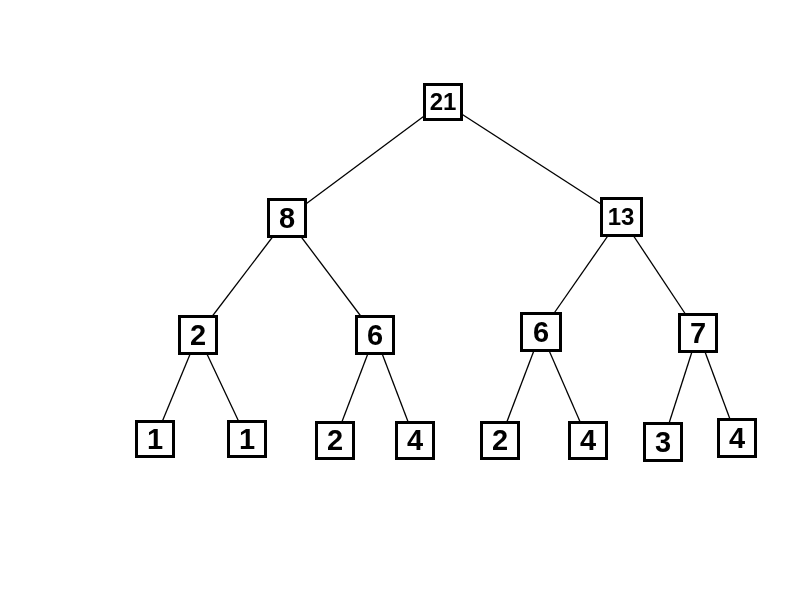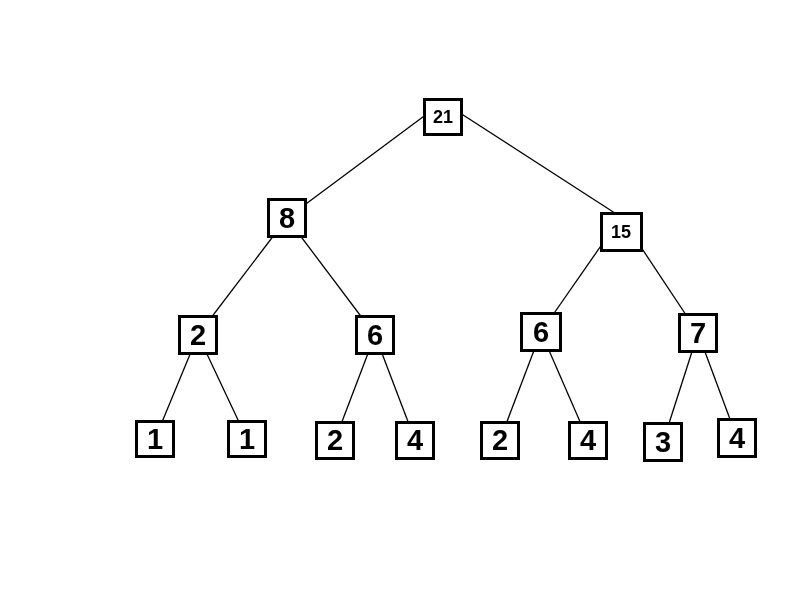--- a/index.html
+++ b/index.html
@@ -29,23 +29,22 @@
     color: #000000;
     display: flex;
     align-items: center;
     justify-content: center;
     font-weight: bold;
     font-size: 29px;
     line-height: 1;
     user-select: none;
   }
   .node.two-digit {
-    font-size: 18px;
+    font-size: 24px;
     letter-spacing: 0px;
-    margin-top: 15px;
   }
 </style>
 </head>
 <body>
 
 <div id="canvas">
   <svg id="edge-svg" xmlns="http://www.w3.org/2000/svg" viewBox="0 0 800 600">
       <line x1="443" y1="102" x2="287" y2="218" stroke="#000000" stroke-width="1.3"></line>
       <line x1="443" y1="102" x2="621" y2="217" stroke="#000000" stroke-width="1.3"></line>
       <line x1="287" y1="218" x2="198" y2="335" stroke="#000000" stroke-width="1.3"></line>
@@ -57,21 +56,21 @@
       <line x1="375" y1="335" x2="335" y2="440" stroke="#000000" stroke-width="1.3"></line>
       <line x1="375" y1="335" x2="415" y2="440" stroke="#000000" stroke-width="1.3"></line>
       <line x1="541" y1="332" x2="500" y2="440" stroke="#000000" stroke-width="1.3"></line>
       <line x1="541" y1="332" x2="588" y2="440" stroke="#000000" stroke-width="1.3"></line>
       <line x1="698" y1="333" x2="663" y2="442" stroke="#000000" stroke-width="1.3"></line>
       <line x1="698" y1="333" x2="737" y2="438" stroke="#000000" stroke-width="1.3"></line>
     </svg>
   <div id="node-layer">
       <div class="node two-digit" style="left: 423px; top: 83px; width: 40px; height: 38px; background: rgb(255, 255, 255); border-color: rgb(0, 0, 0); color: rgb(0, 0, 0);">21</div>
       <div class="node" style="left: 267px; top: 198px; width: 40px; height: 40px; background: rgb(255, 255, 255); border-color: rgb(0, 0, 0); color: rgb(0, 0, 0);">8</div>
-      <div class="node two-digit" style="left: 599.5px; top: 197px; width: 43px; height: 40px; background: rgb(255, 255, 255); border-color: rgb(0, 0, 0); color: rgb(0, 0, 0);">15</div>
+      <div class="node two-digit" style="left: 599.5px; top: 197px; width: 43px; height: 40px; background: rgb(255, 255, 255); border-color: rgb(0, 0, 0); color: rgb(0, 0, 0);">13</div>
       <div class="node" style="left: 178px; top: 315px; width: 40px; height: 40px; background: rgb(255, 255, 255); border-color: rgb(0, 0, 0); color: rgb(0, 0, 0);">2</div>
       <div class="node" style="left: 355px; top: 315px; width: 40px; height: 40px; background: rgb(255, 255, 255); border-color: rgb(0, 0, 0); color: rgb(0, 0, 0);">6</div>
       <div class="node" style="left: 520px; top: 312px; width: 42px; height: 40px; background: rgb(255, 255, 255); border-color: rgb(0, 0, 0); color: rgb(0, 0, 0);">6</div>
       <div class="node" style="left: 678px; top: 313px; width: 40px; height: 40px; background: rgb(255, 255, 255); border-color: rgb(0, 0, 0); color: rgb(0, 0, 0);">7</div>
       <div class="node" style="left: 135px; top: 420px; width: 40px; height: 38px; background: rgb(255, 255, 255); border-color: rgb(0, 0, 0); color: rgb(0, 0, 0);">1</div>
       <div class="node" style="left: 227px; top: 420px; width: 40px; height: 38px; background: rgb(255, 255, 255); border-color: rgb(0, 0, 0); color: rgb(0, 0, 0);">1</div>
       <div class="node" style="left: 315px; top: 420.5px; width: 40px; height: 39px; background: rgb(255, 255, 255); border-color: rgb(0, 0, 0); color: rgb(0, 0, 0);">2</div>
       <div class="node" style="left: 395px; top: 420.5px; width: 40px; height: 39px; background: rgb(255, 255, 255); border-color: rgb(0, 0, 0); color: rgb(0, 0, 0);">4</div>
       <div class="node" style="left: 480px; top: 420.5px; width: 40px; height: 39px; background: rgb(255, 255, 255); border-color: rgb(0, 0, 0); color: rgb(0, 0, 0);">2</div>
       <div class="node" style="left: 568px; top: 420.5px; width: 40px; height: 39px; background: rgb(255, 255, 255); border-color: rgb(0, 0, 0); color: rgb(0, 0, 0);">4</div>

